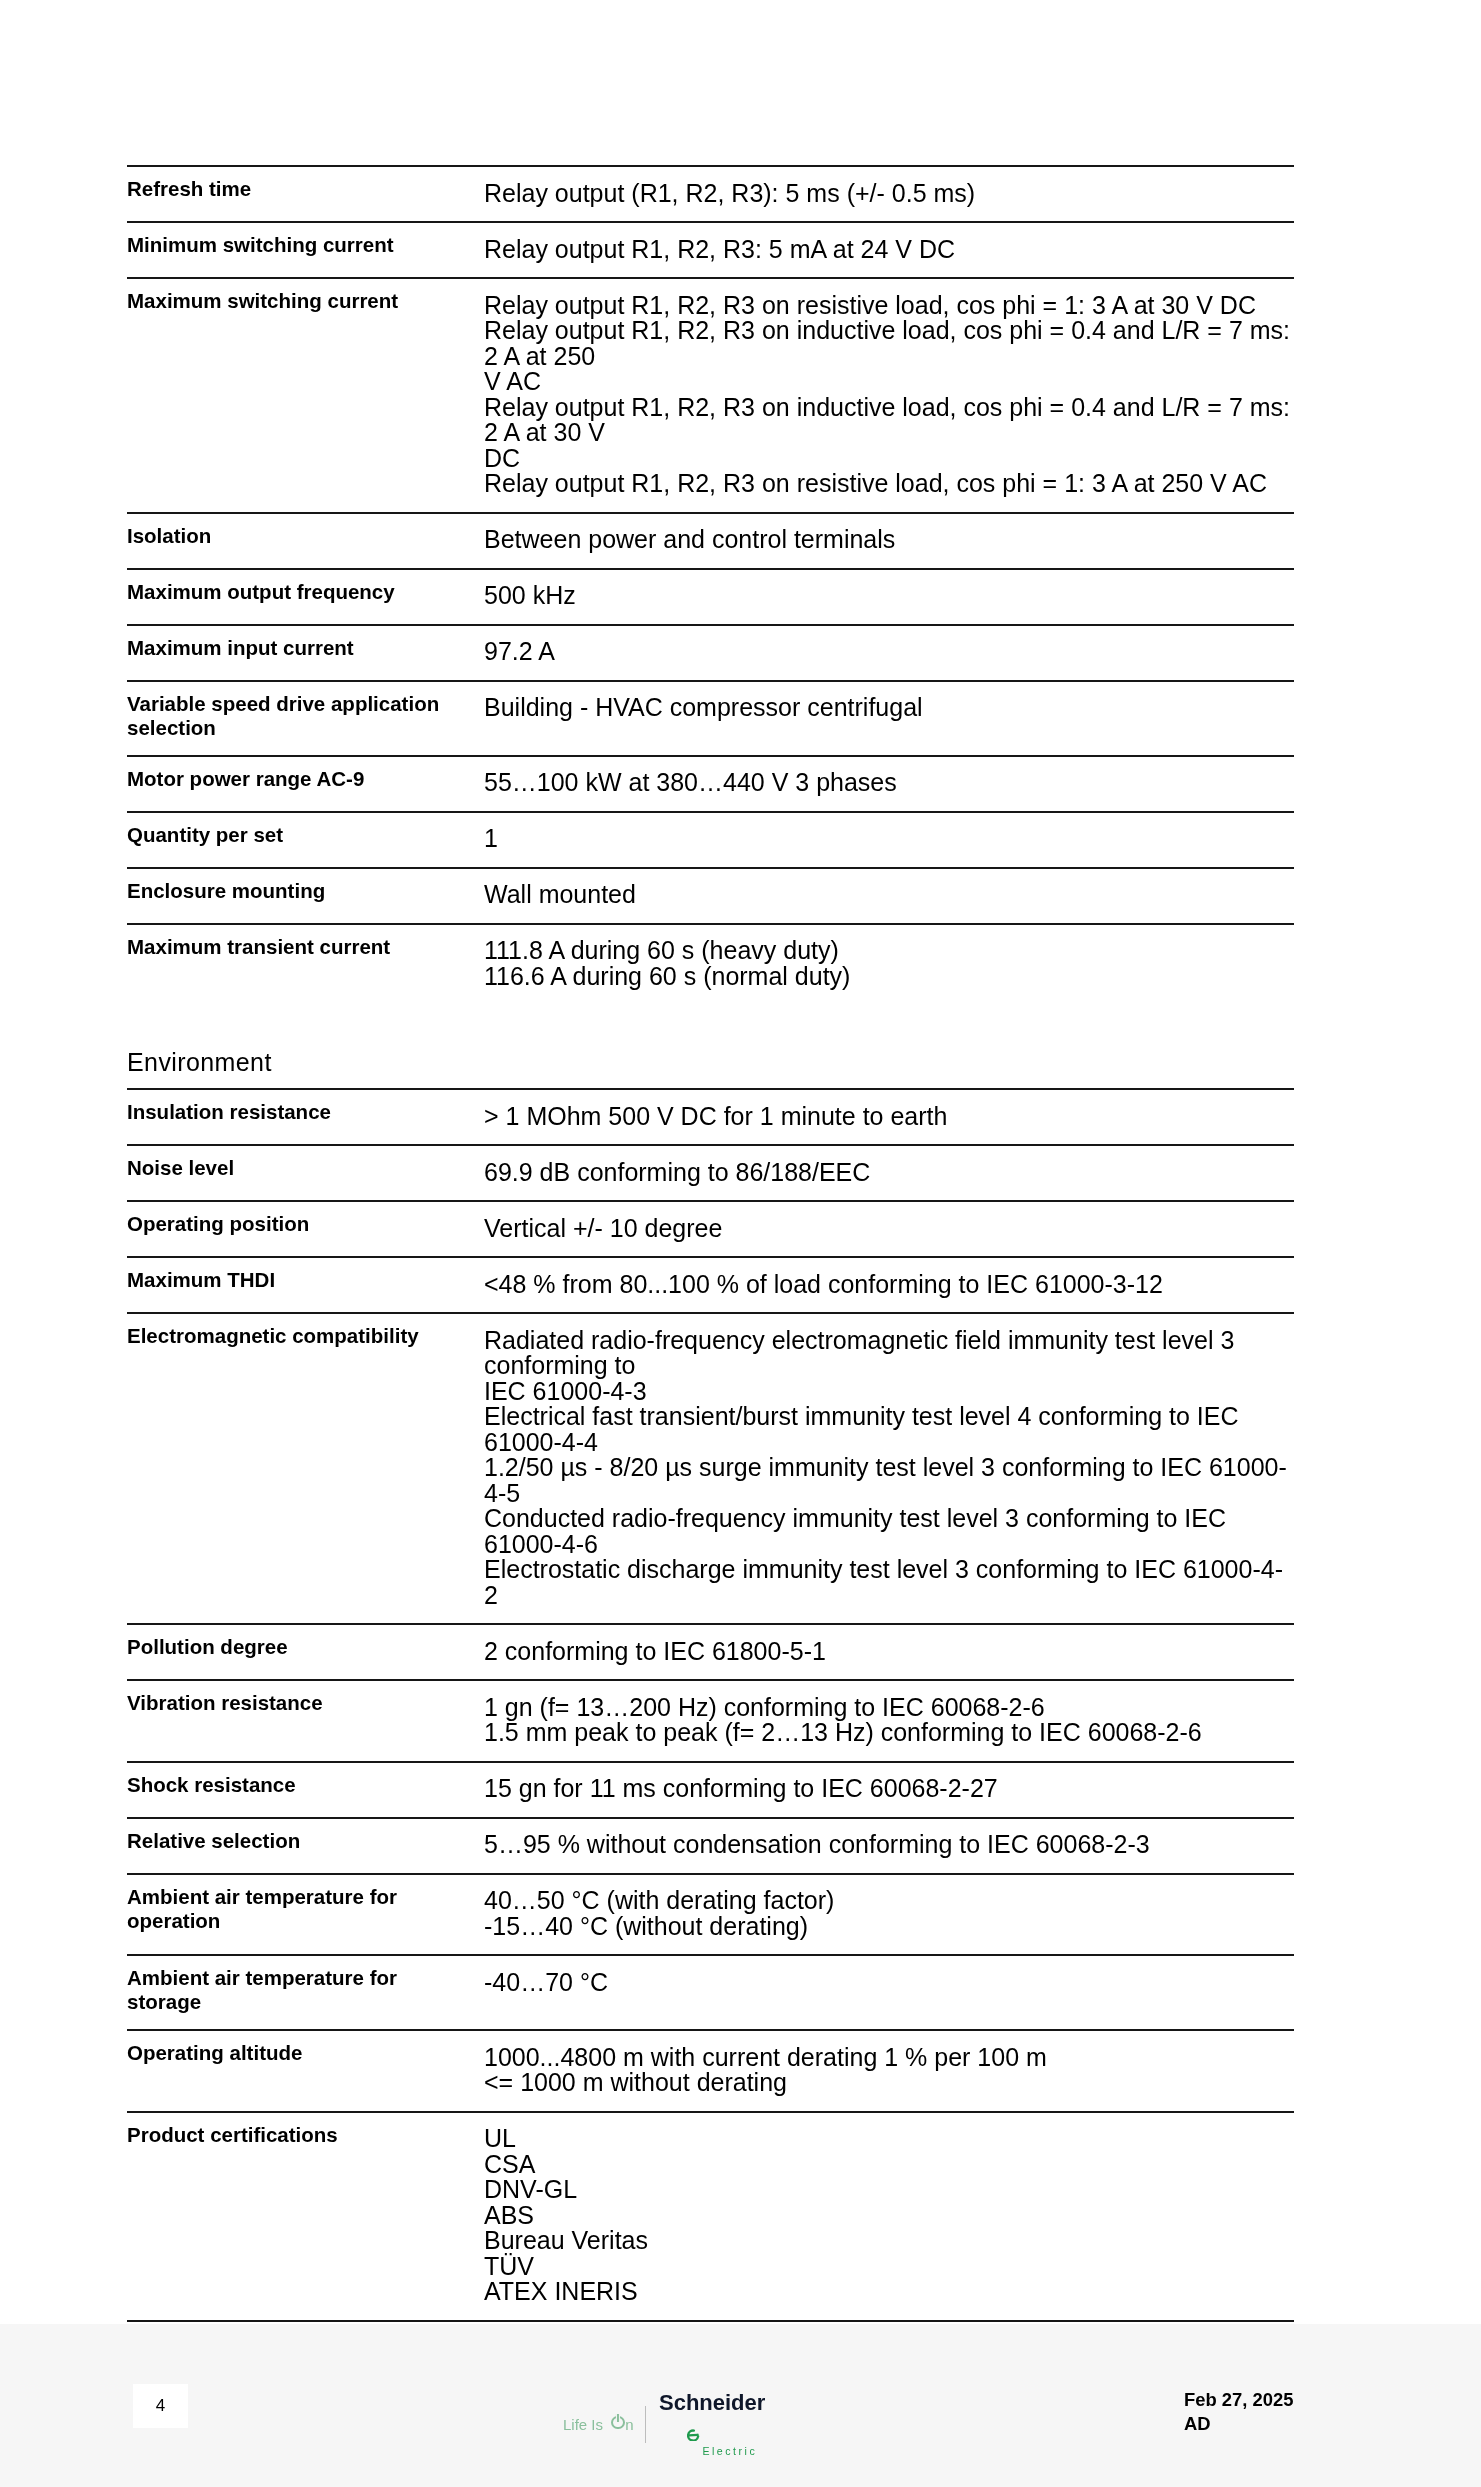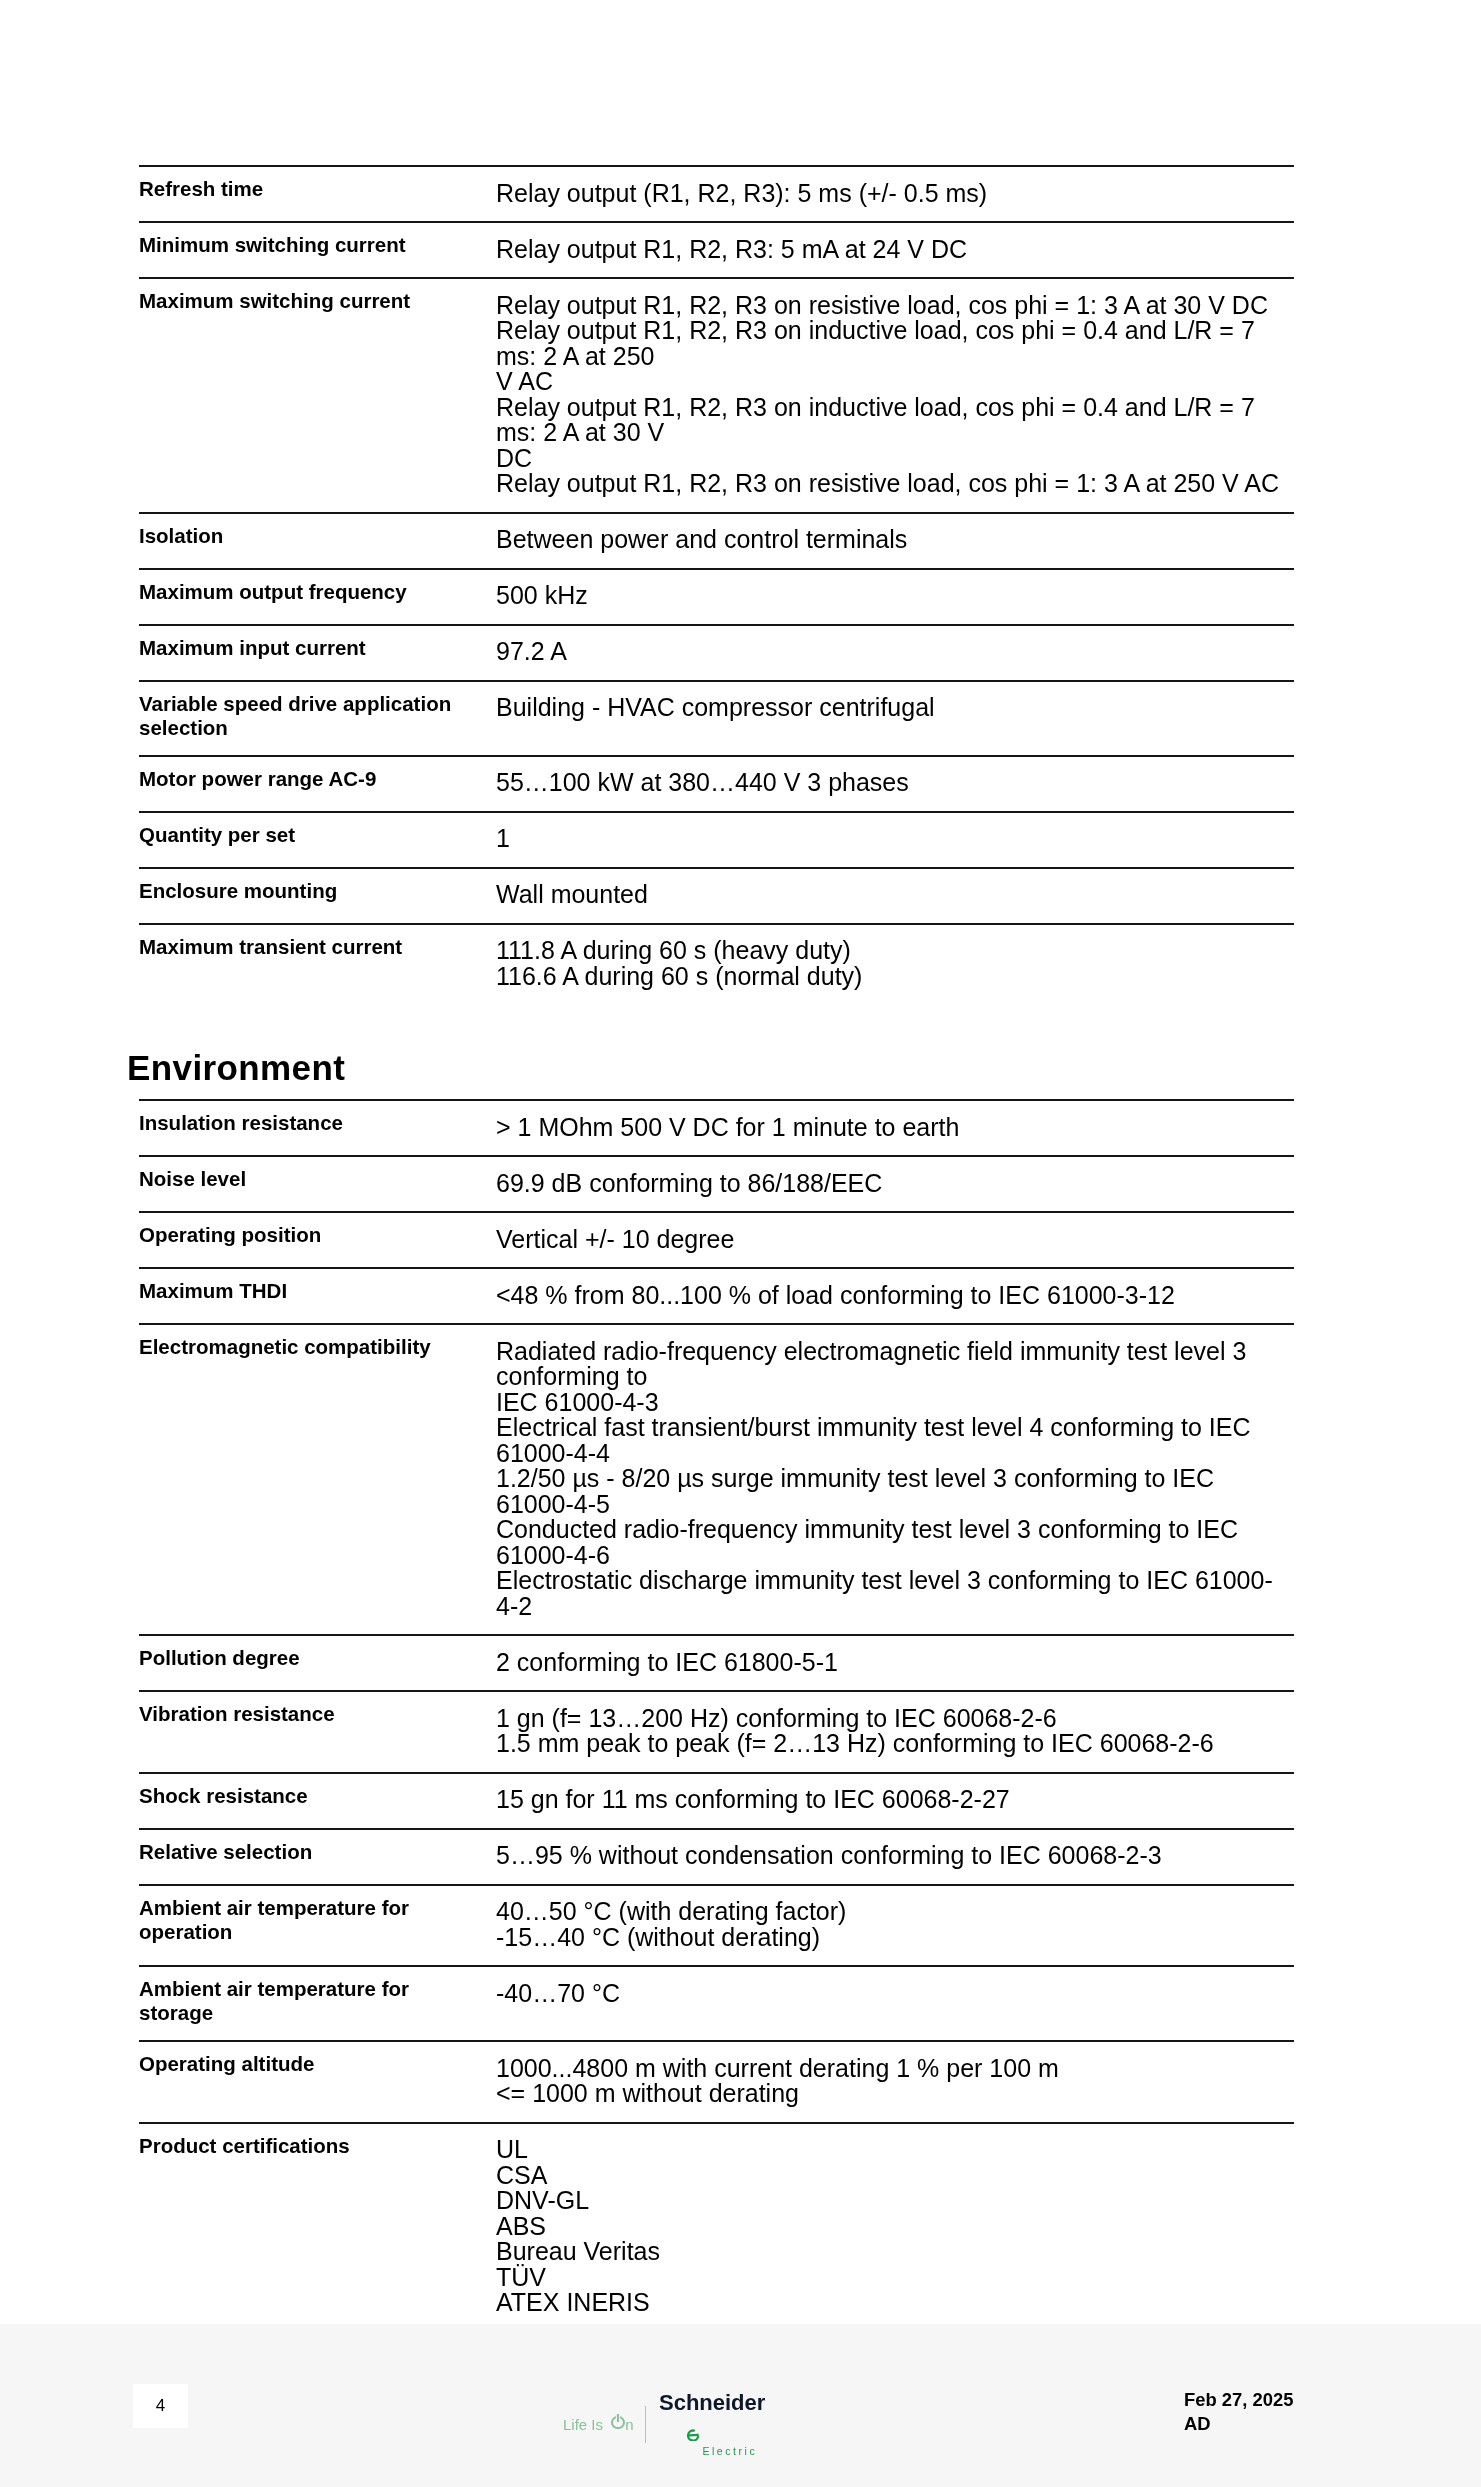--- a/index.html
+++ b/index.html
@@ -17,37 +17,36 @@
     left:127px;
     top:165px;
     width:1167px;
   }
   .spec-table{width:100%;}
   .spec-row{
     display:grid;
     grid-template-columns:357px 1fr;
     border-top:2.1px solid #161616;
     padding:10px 0 15px 0;
-    margin-left:12px;
   }
   .spec-label{
     font-size:20.5px;
     font-weight:bold;
     line-height:24px;
     white-space:pre-line;
     padding-right:21px;
   }
   .spec-value{padding-top:3.5px;}
   .value-line{
     font-size:25px;
     line-height:25.5px;
   }
   .section-title{
-    font-size:35px;
-    font-weight:bold;
+    font-size:25px;
+    font-weight:normal;
     margin:44px 0 11.3px 0;
     letter-spacing:0.4px;
   }
   
   .footer{
     position:absolute;
     left:0; top:2324px;
     width:1481px; height:163px;
     background:#f6f6f6;
   }

